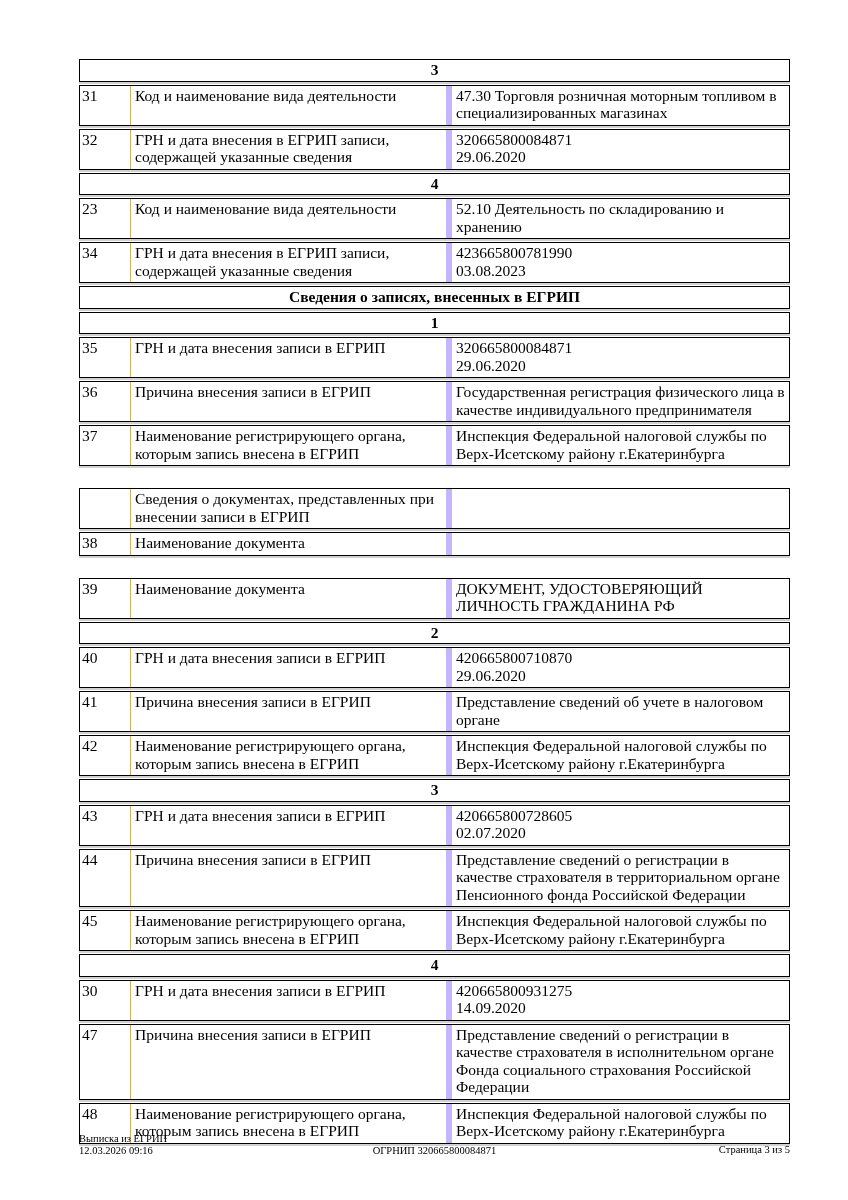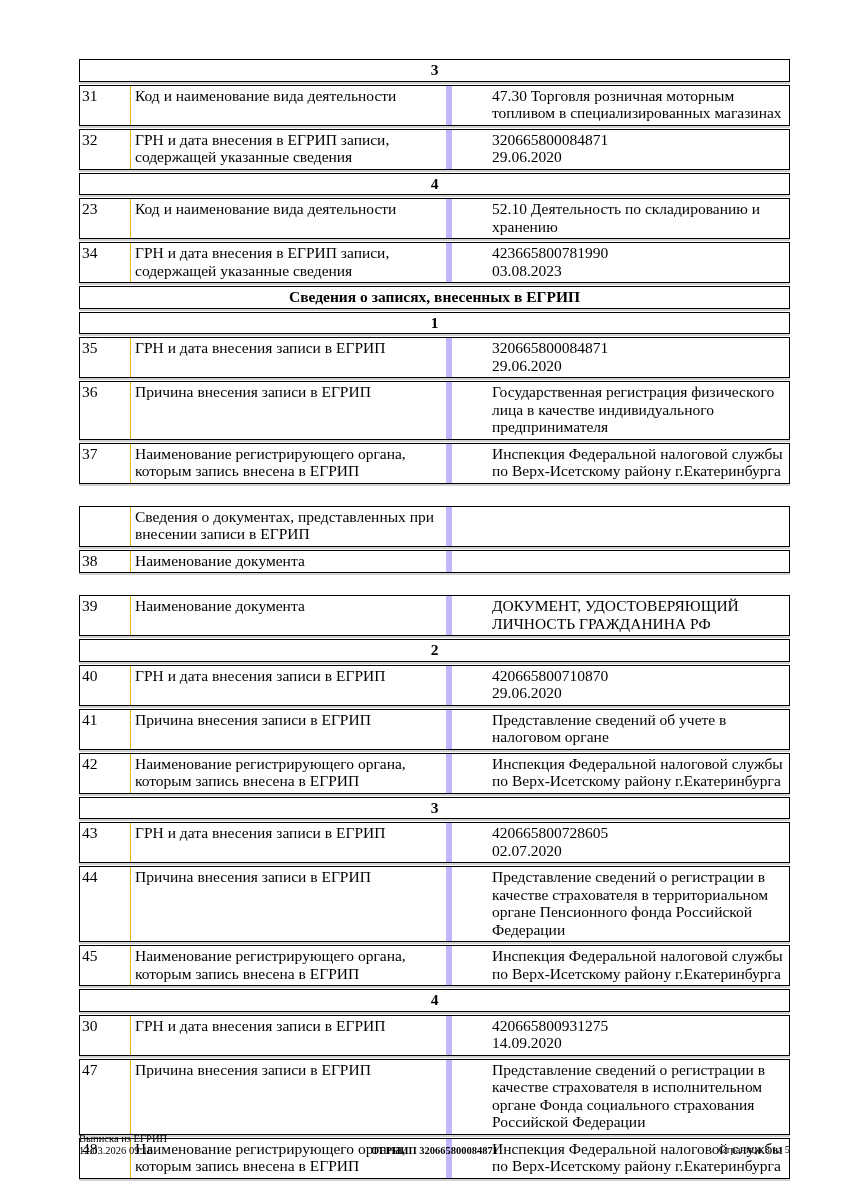--- a/index.html
+++ b/index.html
@@ -61,42 +61,40 @@
     padding-right: 2px;
   }
   .cell-label {
     flex: 0 0 321px;
     border-right: 6px solid #c4b5fd;
   }
   .cell-value {
     flex: 1 1 auto;
     padding-right: 2px;
     min-width: 0;
-    margin-left: 36px;
   }
   .footer {
     position: absolute;
     left: 79px;
     top: 1133px;
     width: 711px;
     font-size: 10.5px;
     line-height: 12px;
   }
   .footer-left {
     position: absolute;
     left: 0;
     top: 0;
   }
   .footer-center {
     position: absolute;
     left: 0;
     top: 12px;
     width: 100%;
     text-align: center;
-    font-weight: bold;
   }
   .footer-right {
     position: absolute;
     right: 0;
     top: 11px;
     text-align: right;
   }
 </style>
 </head>
 <body>

